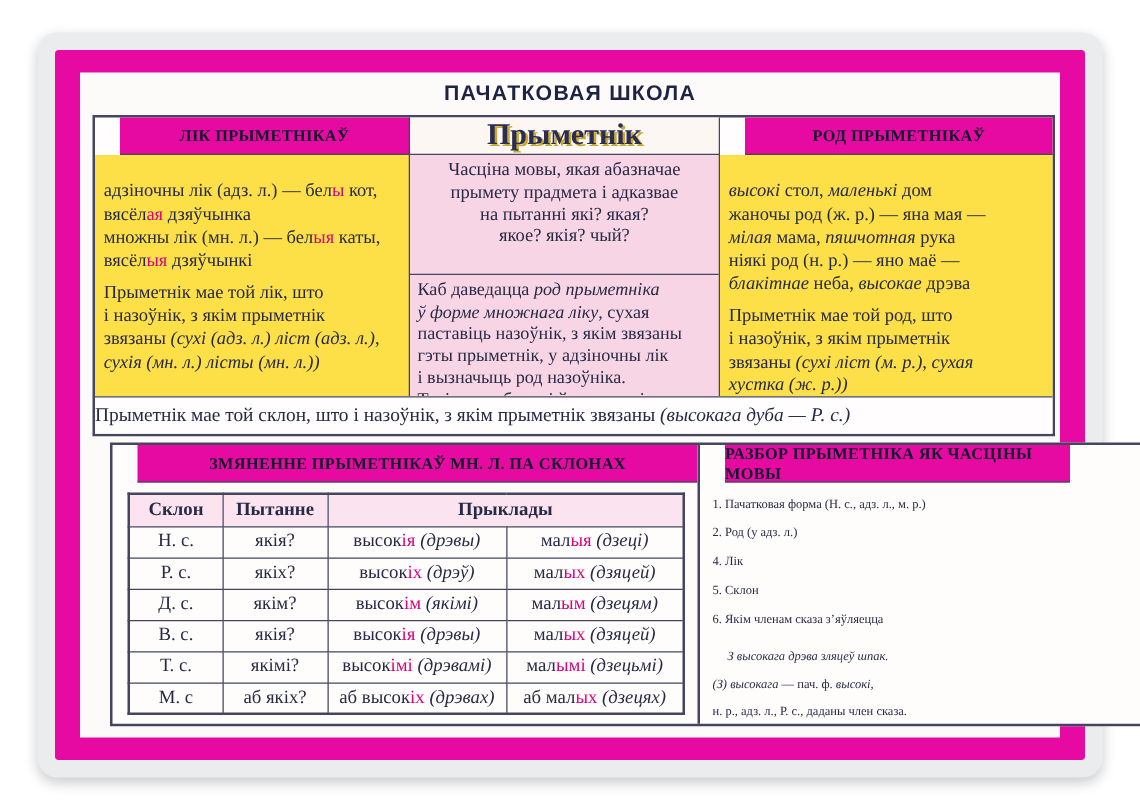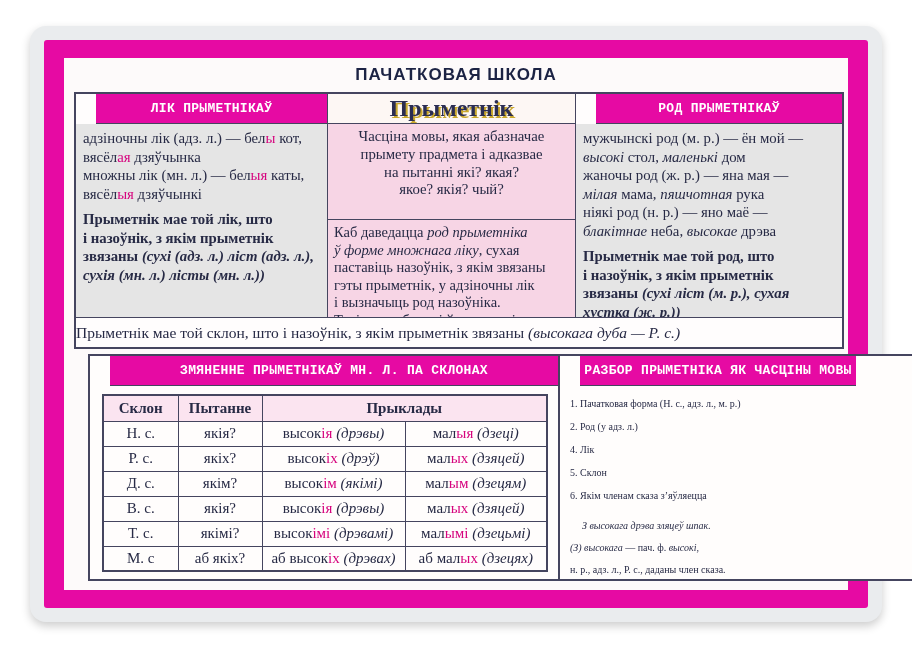--- a/index.html
+++ b/index.html
@@ -22,27 +22,27 @@
   .frame{position:absolute;left:14px;top:14px;right:14px;bottom:14px;background:var(--magenta);border-radius:3px;}
   .inner{position:absolute;left:20px;top:18px;right:20px;bottom:18px;background:#fdfafa;}
   .title{position:absolute;top:7px;width:100%;text-align:center;
          font-family:"Liberation Sans",sans-serif;font-weight:bold;font-size:17px;
          letter-spacing:1px;color:var(--title-navy);}
   
   .top-block{position:absolute;left:10px;top:34px;width:770px;
              display:grid;grid-template-columns:252px 248px 266px;grid-template-rows:30px 193px 30px;
              border:2px solid var(--border);background:#fffdfd;}
   .hdr{display:flex;align-items:center;justify-content:center;overflow:hidden;}
-  .hdr-magenta{background:var(--magenta);color:#ffffff;font-family:Liberation Mono, monospace;
+  .hdr-magenta{background:var(--magenta);color:#0f172a;font-family:Liberation Serif, serif;
                font-weight:bold;font-size:13px;letter-spacing:.3px;border-bottom:1px solid var(--border);margin-left:20px;}
   .hdr-title{background:#fdf7f4;border-bottom:1px solid var(--border);
              font-size:24px;font-weight:bold;color:#2b2d52;text-shadow:2px 2px 0 var(--gold);}
   .cr{border-right:1px solid var(--border);}
-  .bcell{overflow:hidden;font-size:14.8px;line-height:18.5px;padding:5px 7px;background:#e5e5e5;}
-  .bcell .mt{margin-top:7px;font-weight:bold;}
+  .bcell{overflow:hidden;font-size:14.8px;line-height:18.5px;padding:20px 7px;background:#fde047;}
+  .bcell .mt{margin-top:7px;}
   .pinkcell{background:var(--pink);padding:0;}
   .defblock{height:96px;border-bottom:1px solid var(--border);text-align:center;
             padding:4px 4px;font-size:14.8px;line-height:17.8px;overflow:hidden;}
   .ruleblock{padding:4px 6px;font-size:14.5px;line-height:17.6px;overflow:hidden;}
   .footer-row{grid-column:1/-1;border-top:1px solid var(--border);background:#fffdfd;
               display:flex;align-items:center;font-size:15.5px;overflow:hidden;}
   .footer-row .rline{display:inline;}
   .footer-row span{white-space:pre-wrap;}
   
   .bottom-block{position:absolute;left:24px;top:296px;width:826px;
@@ -108,21 +108,20 @@
                 <div class="rline"><span>Каб даведацца </span><span class="it">род прыметніка</span></div>
                 <div class="rline"><span class="it">ў форме множнага ліку</span><span>, сухая</span></div>
                 <div class="rline"><span>паставіць назоўнік, з якім звязаны</span></div>
                 <div class="rline"><span>гэты прыметнік, у адзіночны лік</span></div>
                 <div class="rline"><span>і вызначыць род назоўніка.</span></div>
                 <div class="rline"><span>Такі ж род будзе і ў прыметніка.</span></div>
               </div>
           </div>
           <div class="bcell">
             <div class="para">
-                <div class="rline"><span>мужчынскі род (м. р.) — ён мой —</span></div>
                 <div class="rline"><span class="it">высокі</span><span> стол, </span><span class="it">маленькі</span><span> дом</span></div>
                 <div class="rline"><span>жаночы род (ж. р.) — яна мая —</span></div>
                 <div class="rline"><span class="it">мілая</span><span> мама, </span><span class="it">пяшчотная</span><span> рука</span></div>
                 <div class="rline"><span>ніякі род (н. р.) — яно маё —</span></div>
                 <div class="rline"><span class="it">блакітнае</span><span> неба, </span><span class="it">высокае</span><span> дрэва</span></div>
               </div>
             <div class="para mt">
                 <div class="rline"><span>Прыметнік мае той род, што</span></div>
                 <div class="rline"><span>і назоўнік, з якім прыметнік</span></div>
                 <div class="rline"><span>звязаны </span><span class="it">(сухі ліст (м. р.), сухая</span></div>

